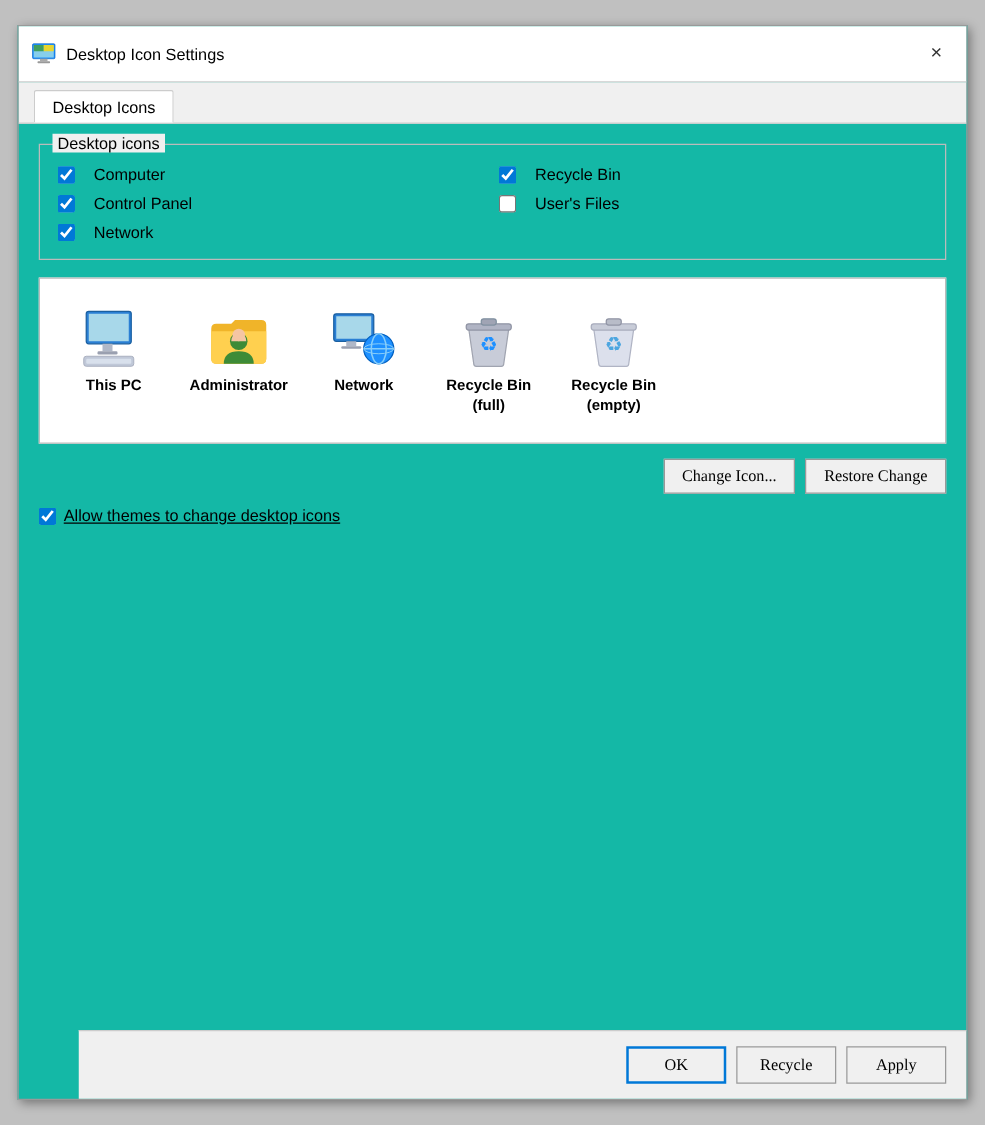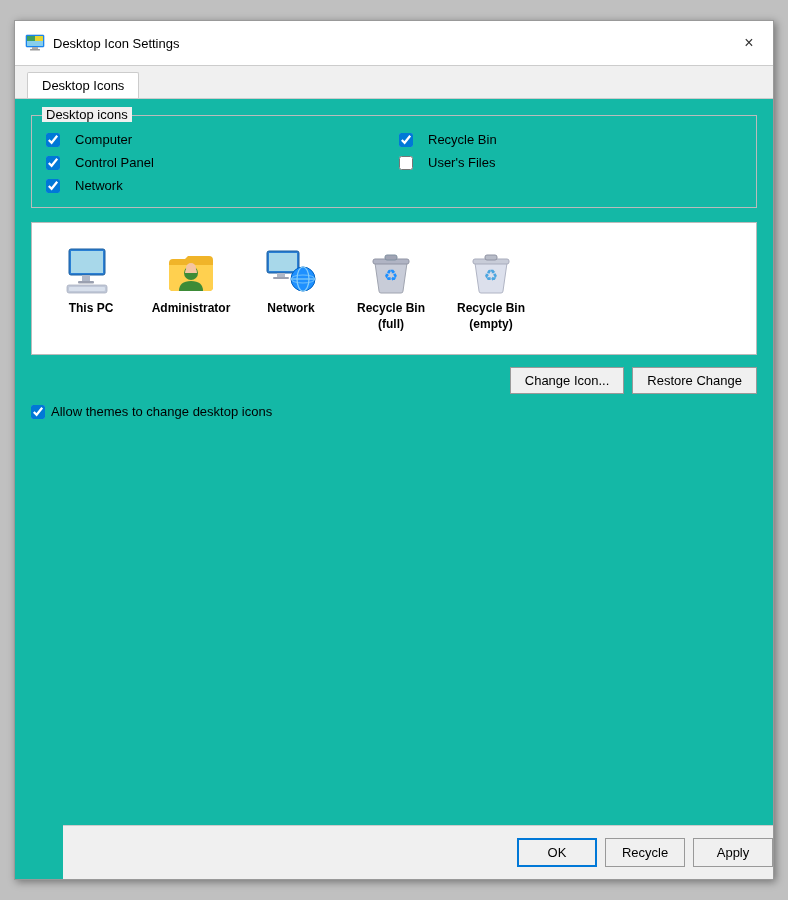--- a/index.html
+++ b/index.html
@@ -146,37 +146,38 @@
       gap: 8px;
       margin-bottom: 10px;
     }
     .btn {
       padding: 5px 14px;
       min-width: 90px;
       font-size: 13px;
       border: 1px solid #999;
       background: #f0f0f0;
       cursor: pointer;
-      font-family: Liberation Sans, sans-serif;
+      font-family: Liberation Serif, serif;
     }
     .theme-row {
       display: flex;
       align-items: center;
       gap: 6px;
       margin-bottom: 16px;
+      text-decoration: underline;
     }
     .theme-row input[type="checkbox"] {
       width: 14px;
       height: 14px;
       accent-color: #0078d7;
     }
     .footer {
       background: #f0f0f0;
       border-top: 1px solid #ccc;
-      padding: 12px 0;
+      padding: 12px 16px;
       display: flex;
       justify-content: flex-end;
       gap: 8px;
       margin-left: 48px;
     }
     .footer .btn-ok {
       min-width: 80px;
       border: 2px solid #0078d7;
     }
     .footer .btn-cancel {

